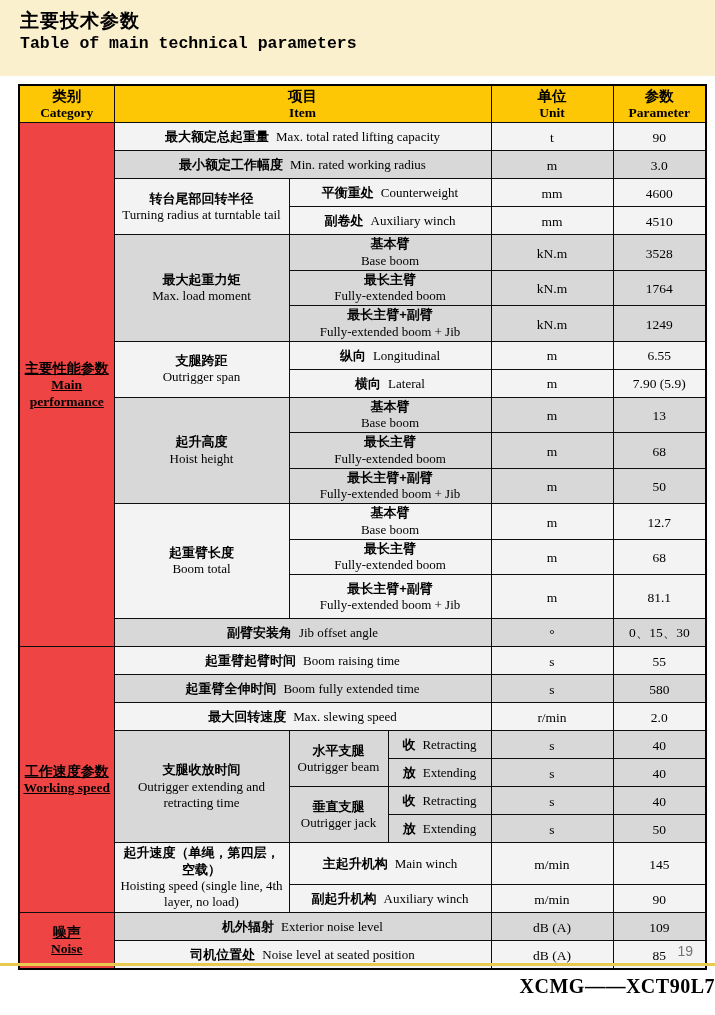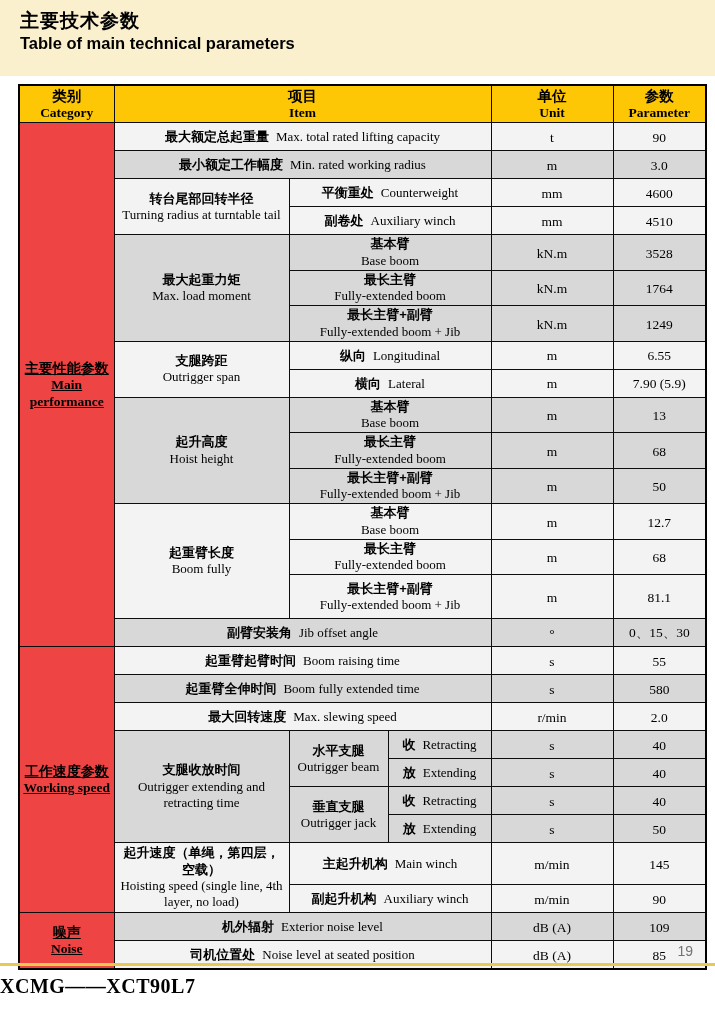--- a/index.html
+++ b/index.html
@@ -5,21 +5,21 @@
   html,body{margin:0;padding:0;}
   body{
     width:715px;height:1015px;position:relative;background:#ffffff;
     font-family:"Liberation Sans","DejaVu Sans",sans-serif;
     -webkit-font-smoothing:antialiased;color:#000;
   }
   
   .title-band{position:absolute;left:0;top:0;width:715px;height:76px;background:#FBF0CE;}
   .title-zh{position:absolute;left:20px;top:8px;font-size:19px;font-weight:bold;letter-spacing:1px;}
   .title-en{position:absolute;left:20px;top:34px;font-size:16.5px;font-weight:bold;
-    font-family:Liberation Sans, sans-serif;}
+    font-family:Liberation Mono, monospace;}
   
   table.spec{
     position:absolute;left:18px;top:84px;width:687px;
     border-collapse:collapse;table-layout:fixed;
     border:2.5px solid #000;
   }
   table.spec td{
     border:1.6px solid #0d0d0d;
     text-align:center;vertical-align:middle;
     padding:1px 3px;overflow:hidden;
@@ -41,21 +41,21 @@
   .en{font-size:13px;font-family:"Liberation Serif","DejaVu Serif",serif;}
   .inline .zh{margin-right:7px;}
   .stack .zh,.stack .en{display:block;line-height:1.25;}
   td.hd .zh{font-size:14.5px;font-weight:bold;display:block;line-height:1.25;}
   td.hd .en{font-size:13.5px;font-weight:bold;display:block;line-height:1.2;}
   td.cat .zh{font-size:14px;font-weight:bold;display:block;line-height:1.3;}
   td.cat .en{font-size:13.5px;font-weight:bold;display:block;line-height:1.25;}
   td.unit .en,td.val .en{font-size:13.5px;}
   
   .footer-line{position:absolute;left:0;top:963px;width:715px;height:3px;background:#E9CA50;}
-  .footer-model{position:absolute;left:0;top:975px;width:715px;text-align:left;
+  .footer-model{position:absolute;left:0;top:975px;width:715px;text-align:right;
     font-family:"Liberation Serif","DejaVu Serif",serif;font-weight:bold;font-size:20px;letter-spacing:.5px;}
   .page-number{position:absolute;right:22px;top:943px;font-size:14px;color:#737373;}
 </style>
 </head>
 <body>
 
 <div class="title-band">
   <div class="title-zh">主要技术参数</div>
   <div class="title-en">Table of main technical parameters</div>
 </div>
@@ -202,21 +202,21 @@
       <span class="zh">最长主臂+副臂</span>
       <span class="en">Fully-extended boom + Jib</span>
     </td>
     <td class="unit bg-gray"><span class="en">m</span></td>
     <td class="val bg-gray"><span class="en">50</span></td>
   </tr>
 
   <tr class="h33">
     <td class="stack bg-light" rowspan="3">
       <span class="zh">起重臂长度</span>
-      <span class="en">Boom fully</span>
+      <span class="en">Boom total</span>
     </td>
     <td class="stack bg-light" colspan="2">
       <span class="zh">基本臂</span>
       <span class="en">Base boom</span>
     </td>
     <td class="unit bg-light"><span class="en">m</span></td>
     <td class="val bg-light"><span class="en">12.7</span></td>
   </tr>
   <tr class="h33">
     <td class="stack bg-light" colspan="2">

